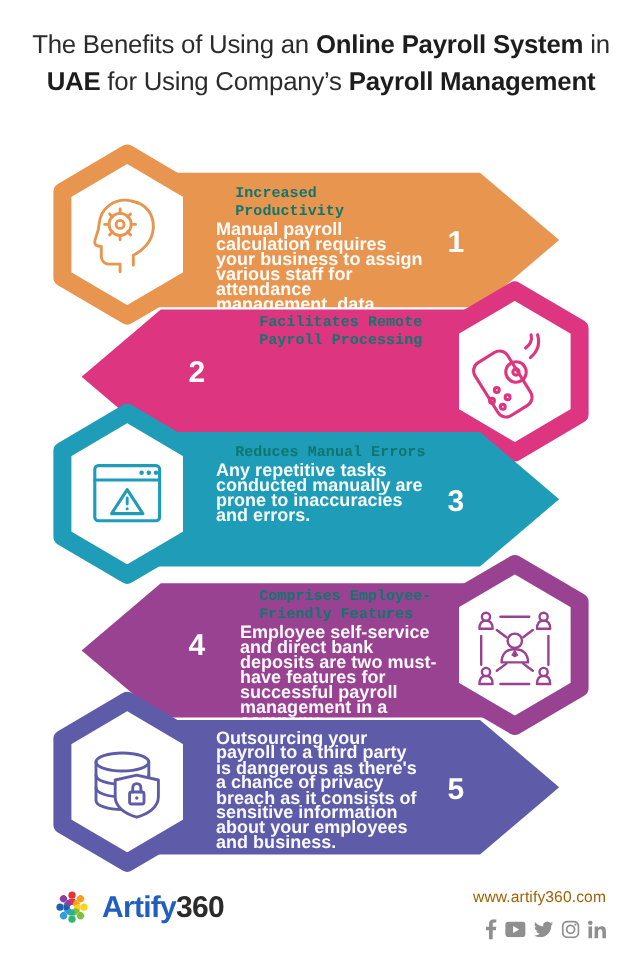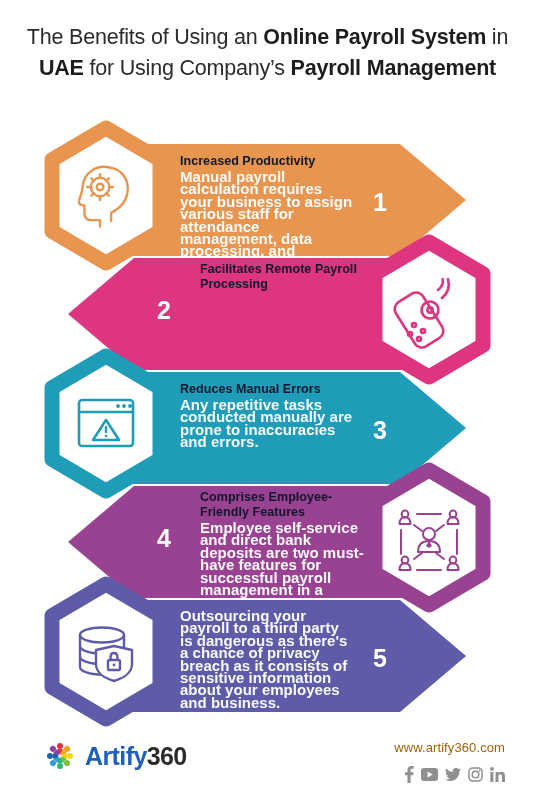--- a/index.html
+++ b/index.html
@@ -54,22 +54,23 @@
   .txt {
     position:absolute;
     top:30px;
     color:#ffffff;
   }
   .txt h3 {
     font-size:12.5px;
     font-weight:700;
     line-height:15px;
     letter-spacing:0.05px;
-    margin:0 0 2px 0;
-    color:#0f172a;
+    margin:0 0 2px 16px;
+    color:#0f766e;
+    font-family:Liberation Mono, monospace;
   }
   .txt p {
     font-size:15px;
     font-weight:700;
     line-height:12.4px;
     color:#ffffff;
     letter-spacing:0.02px;
     opacity:0.97;
   }
   .num {
@@ -88,21 +89,21 @@
   .row.odd .num  { left:373px; }
 
   
   .row.even .hex  { left:367px; }
   .row.even .band { left:68px;  width:366px; }
   .row.even .txt  { left:200px; width:175px; }
   .row.even .num  { left:157px; }
 
   #r1 { top:124px; }
   #r2 { top:238px; }
-  #r3 { top:352px; }
+  #r3 { top:340px; }
   #r4 { top:466px; }
   #r5 { top:580px; }
 
   .row.even .txt { top:24px; }
   .row.even .num { top:60px; }
 
   
   #footer { position:absolute; left:0; top:726px; width:535px; height:84px; }
 
   #logo-wrap {

